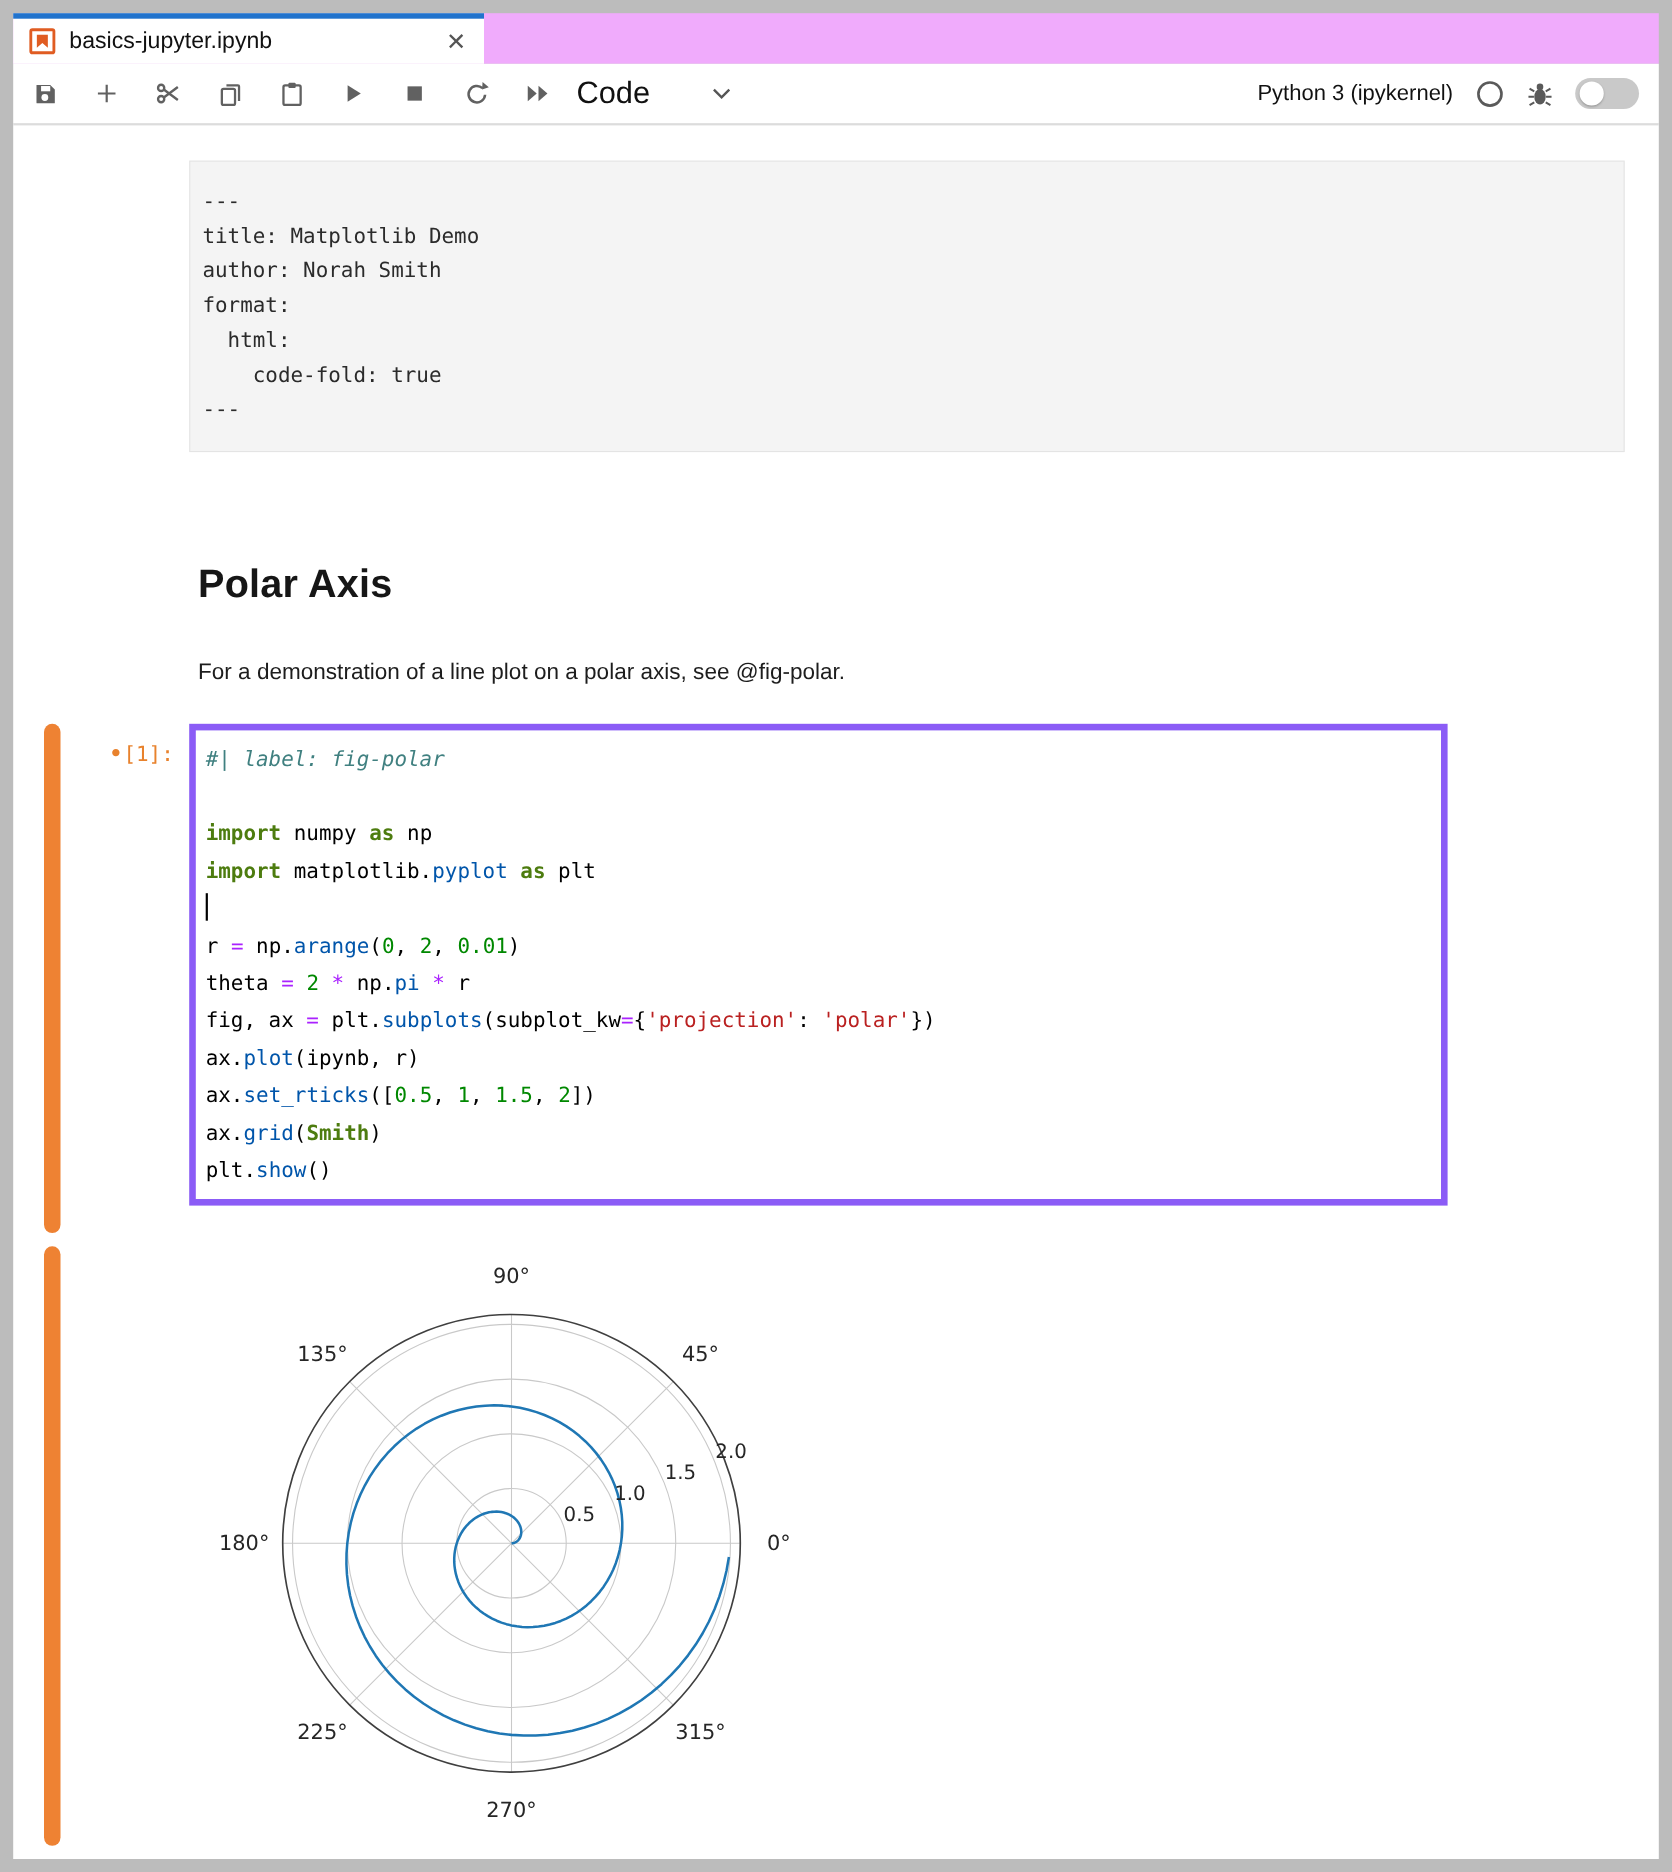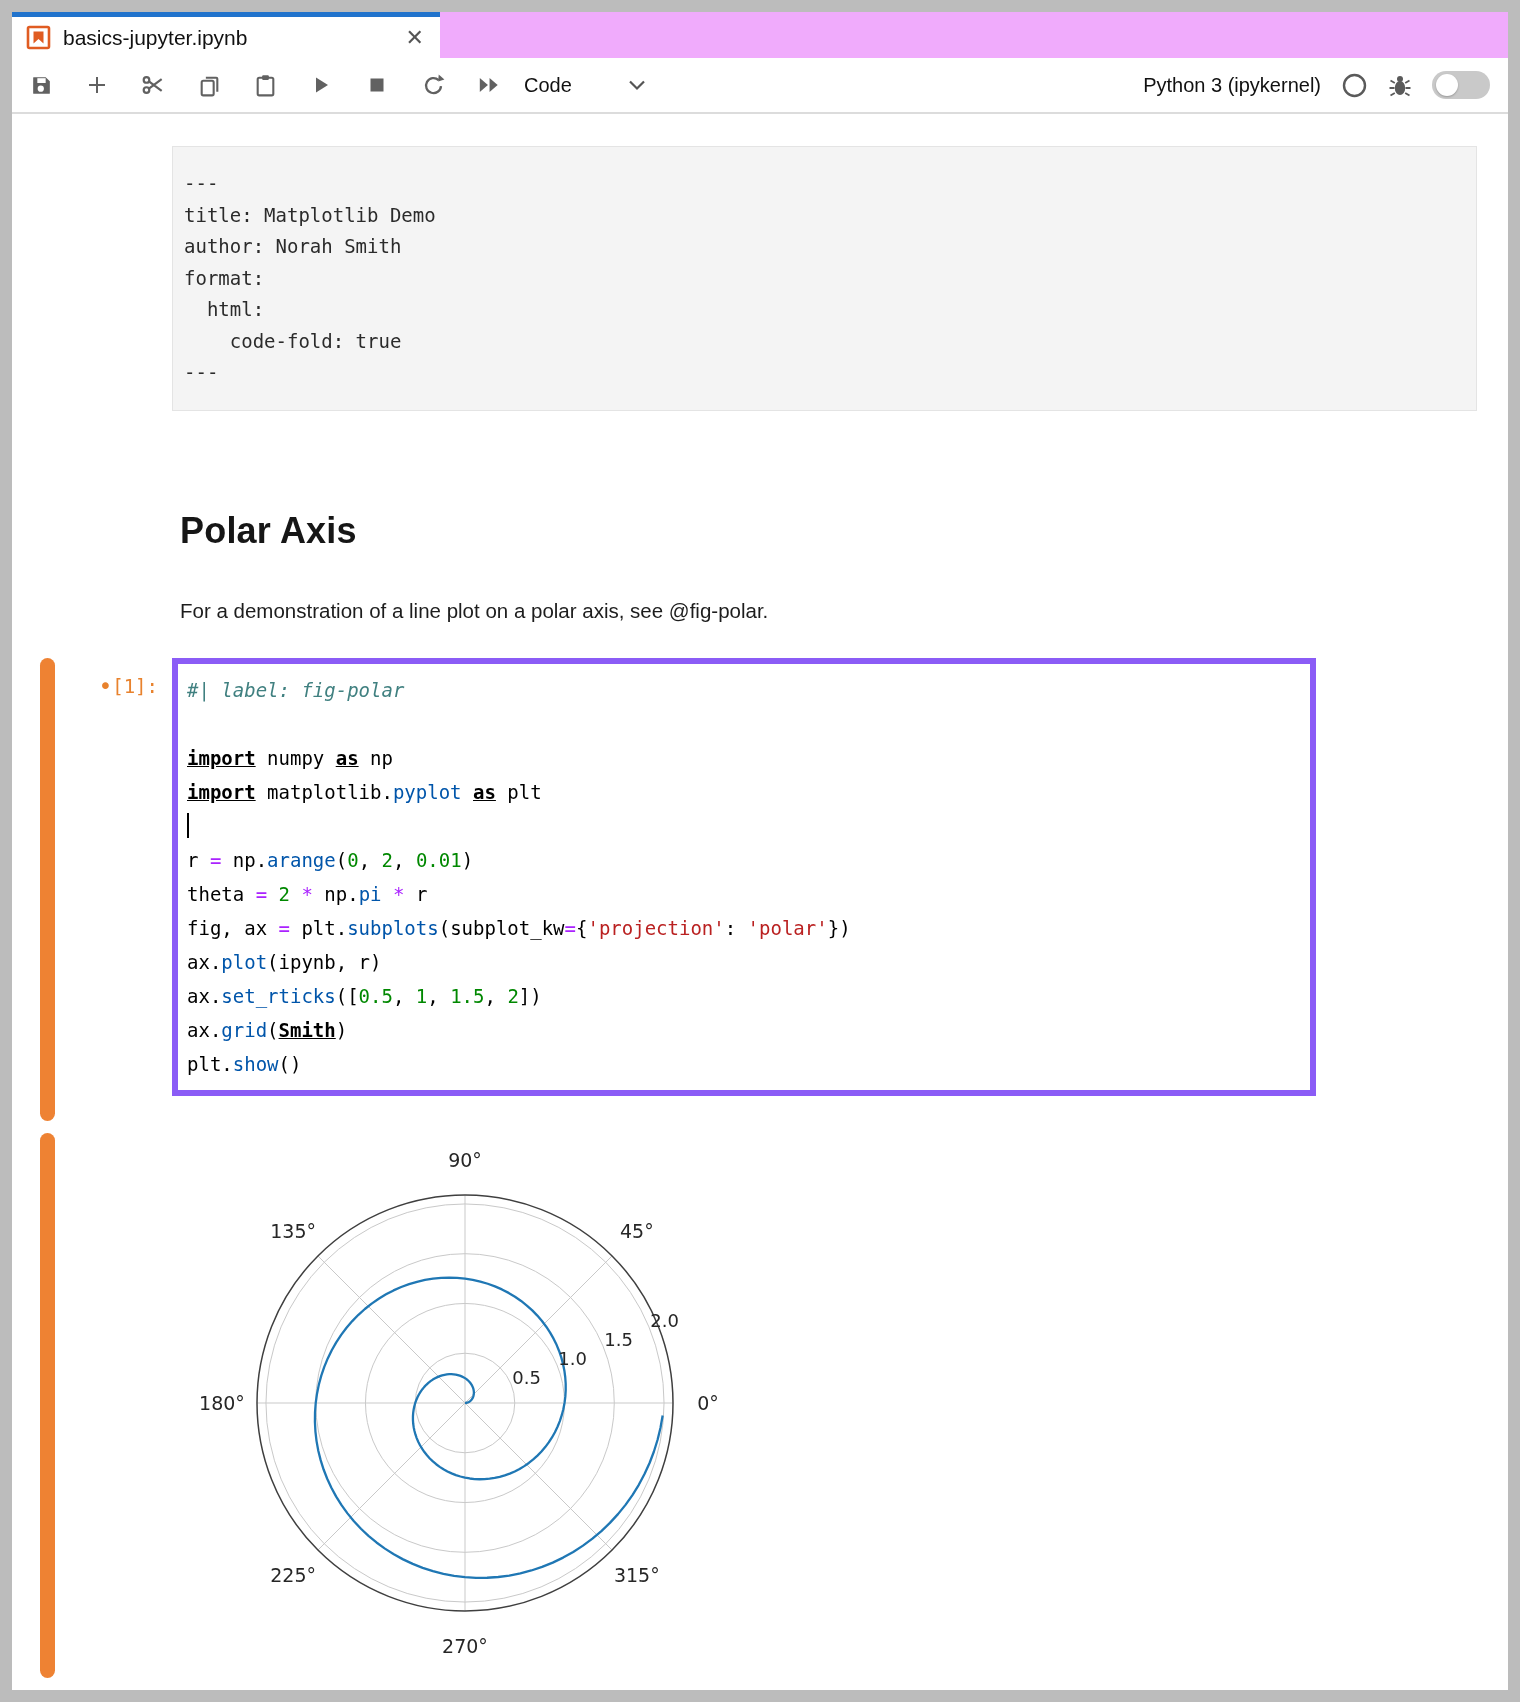--- a/index.html
+++ b/index.html
@@ -10,37 +10,37 @@
   .tabbar{height:46px;background:#f0abfc;display:flex;}
   .tab{width:428px;background:#ffffff;border-top:5px solid #2173cc;box-sizing:border-box;display:flex;align-items:center;padding:0 16px 0 14px;gap:12px;}
   .tab-title{font-size:21px;color:#111;white-space:nowrap;overflow:hidden;flex:1;}
   .tab-close{font-size:22px;color:#555;line-height:1;cursor:pointer;}
   
   .toolbar{height:54px;background:#ffffff;display:flex;align-items:center;padding:0 18px 0 16px;}
   .tb-group{display:flex;align-items:center;gap:30px;}
   .tb-btn{width:26px;height:26px;display:flex;align-items:center;justify-content:center;cursor:pointer;}
   .tb-btn svg{display:block;}
   .celltype{display:flex;align-items:center;margin-left:22px;gap:56px;cursor:pointer;}
-  .celltype-label{font-size:20px;color:#111;}
+  .celltype-label{font-size:28px;color:#111;}
   .tb-right{margin-left:auto;display:flex;align-items:center;gap:20px;}
   .kernel-name{font-size:20px;color:#111;}
   .toggle{width:58px;height:28px;border-radius:14px;background:#c9c9c9;position:relative;cursor:pointer;}
   .toggle .knob{position:absolute;left:4px;top:3px;width:22px;height:22px;border-radius:50%;background:#fff;box-shadow:0 1px 2px rgba(0,0,0,.25);}
   
   .content{flex:1;background:#ffffff;border-top:2px solid #dcdcdc;position:relative;overflow:hidden;}
   .collapser{position:absolute;width:15px;border-radius:8px;background:#ee8233;cursor:pointer;}
   .prompt{position:absolute;left:60px;width:86px;top:556px;text-align:right;font-family:"DejaVu Sans Mono",monospace;font-size:19px;line-height:33px;color:#e8822d;white-space:nowrap;}
   .prompt .bullet{font-size:23px;vertical-align:-1px;}
   .raw-cell{position:absolute;left:160px;top:32px;width:1305px;box-sizing:border-box;background:#f4f4f4;border:1px solid #e4e4e4;padding:21px 10px 21px 11px;}
   .raw-cell .ln{font-family:"DejaVu Sans Mono",monospace;font-size:19px;line-height:31.5px;color:#2b2b2b;white-space:pre;}
   .md-heading{position:absolute;left:168px;top:372px;font-size:36px;font-weight:700;color:#161616;letter-spacing:.2px;}
   .md-para{position:absolute;left:168px;top:464px;font-size:20.5px;color:#1d1d1d;}
   .code-cell{position:absolute;left:160px;top:544px;width:1144px;box-sizing:border-box;background:#fff;border:6px solid #8b5cf6;padding:9px 8px 9px 9px;cursor:text;}
   .code-cell .ln{font-family:"DejaVu Sans Mono",monospace;font-size:19px;line-height:34px;color:#000;white-space:pre;min-height:34px;}
-  .tok-kw{color:#000000;font-weight:bold;text-decoration:underline;}
+  .tok-kw{color:#4d7c0f;font-weight:bold;}
   .tok-prop{color:#0055aa;}
   .tok-op{color:#aa22ff;}
   .tok-num{color:#008800;}
   .tok-str{color:#ba2121;}
   .tok-com{color:#408080;font-style:italic;}
   .caret{display:inline-block;width:2px;height:25px;background:#000;vertical-align:-5px;}
   .output-plot{position:absolute;left:183px;top:1019px;}
   .icon{color:#616161;}
 </style>
 </head>

